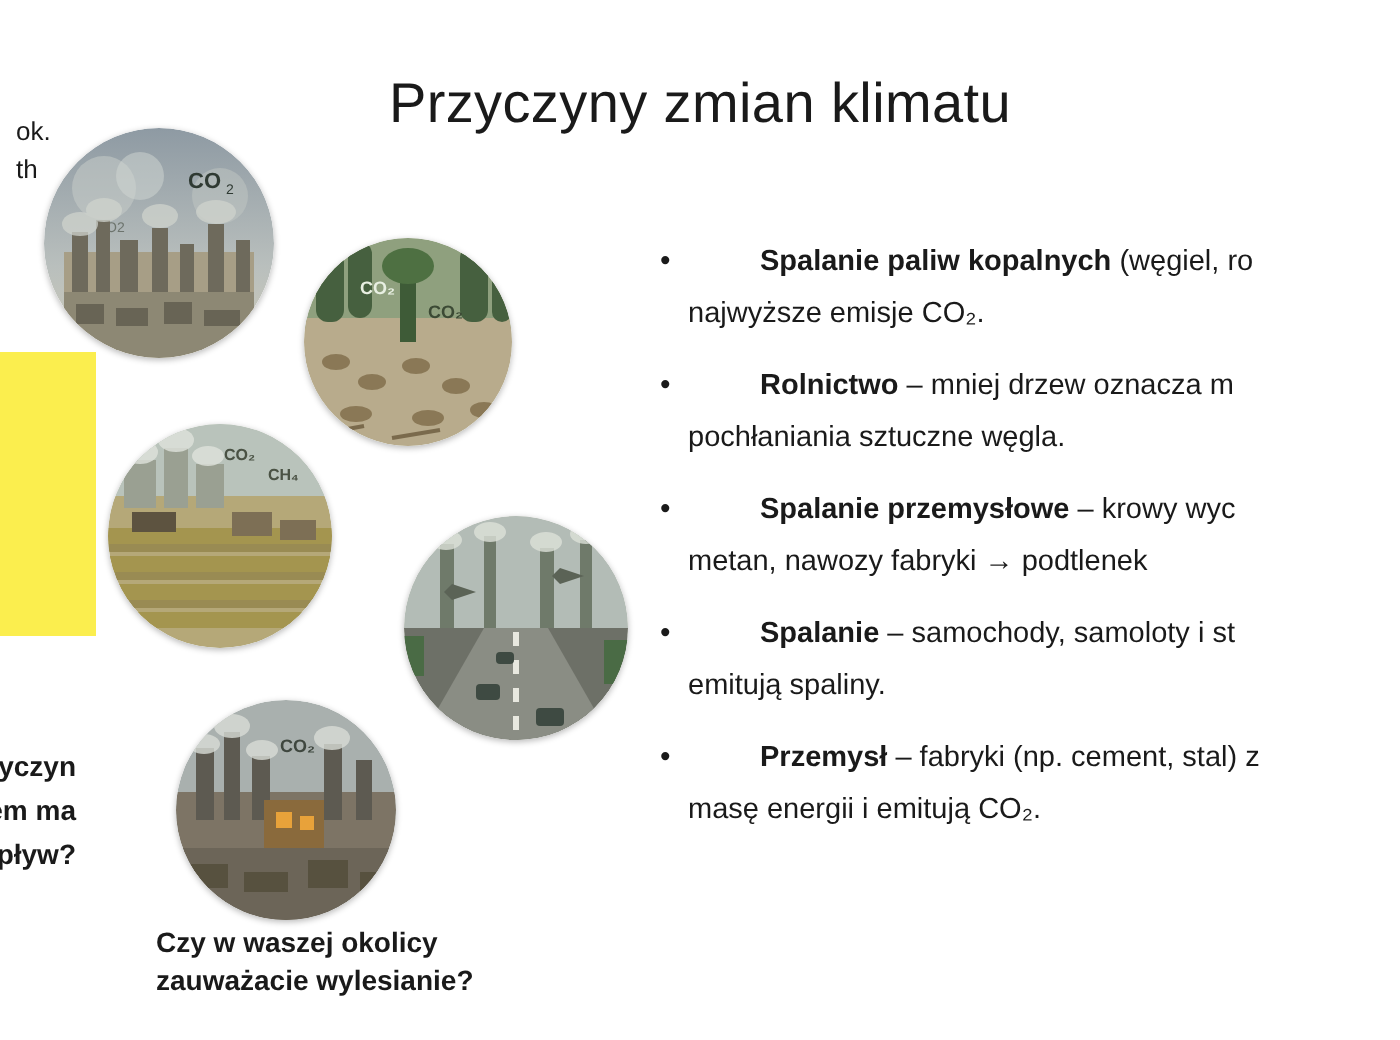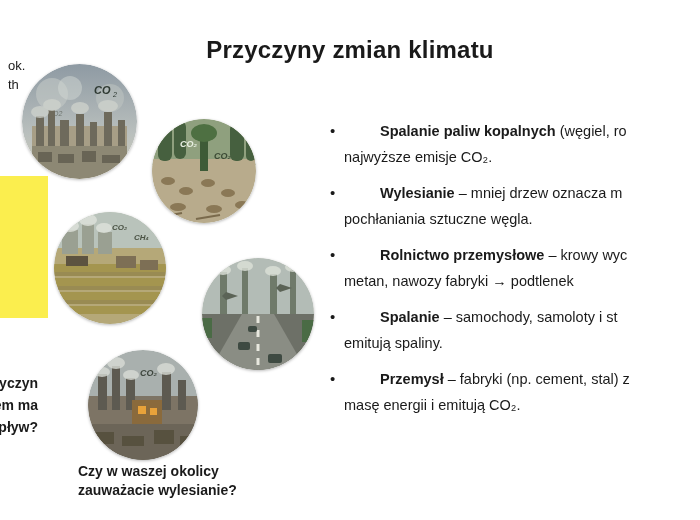--- a/index.html
+++ b/index.html
@@ -21,22 +21,22 @@
     overflow: hidden;
   }
 
   
   .slide-title {
     position: absolute;
     top: 36px;
     left: 150px;
     width: 400px;
     text-align: center;
-    font-size: 24px;
-    font-weight: bold;
+    font-size: 28px;
+    font-weight: normal;
     color: #1a1a1a;
     letter-spacing: .2px;
   }
 
   
   .yellow-box {
     position: absolute;
     left: -70px;
     top: 176px;
     width: 118px;
@@ -81,21 +81,20 @@
     color: #1a1a1a;
     white-space: pre-line;
   }
 
   
   .circle-img {
     position: absolute;
     border-radius: 50%;
     overflow: hidden;
     box-shadow: 0 1px 3px rgba(0,0,0,.28);
-    font-style: italic;
   }
   .circle-img svg { display: block; }
 
   
   .bullets {
     position: absolute;
     left: 330px;
     top: 118px;
     width: 420px;
   }
@@ -353,27 +352,27 @@
   <div class="bullets">
 
     <div class="bullet-row">
       <span class="bullet-dot">•</span>
       <span class="bullet-text"><b>Spalanie paliw kopalnych</b><span> (węgiel, ro
 najwyższe emisje CO₂.</span></span>
     </div>
 
     <div class="bullet-row">
       <span class="bullet-dot">•</span>
-      <span class="bullet-text"><b>Wylesianie</b><span> – mniej drzew oznacza m
+      <span class="bullet-text"><b>Rolnictwo</b><span> – mniej drzew oznacza m
 pochłaniania sztuczne węgla.</span></span>
     </div>
 
     <div class="bullet-row">
       <span class="bullet-dot">•</span>
-      <span class="bullet-text"><b>Rolnictwo przemysłowe</b><span> – krowy wyc
+      <span class="bullet-text"><b>Spalanie przemysłowe</b><span> – krowy wyc
 metan, nawozy fabryki → podtlenek</span></span>
     </div>
 
     <div class="bullet-row">
       <span class="bullet-dot">•</span>
       <span class="bullet-text"><b>Spalanie</b><span> – samochody, samoloty i st
 emitują spaliny.</span></span>
     </div>
 
     <div class="bullet-row">

